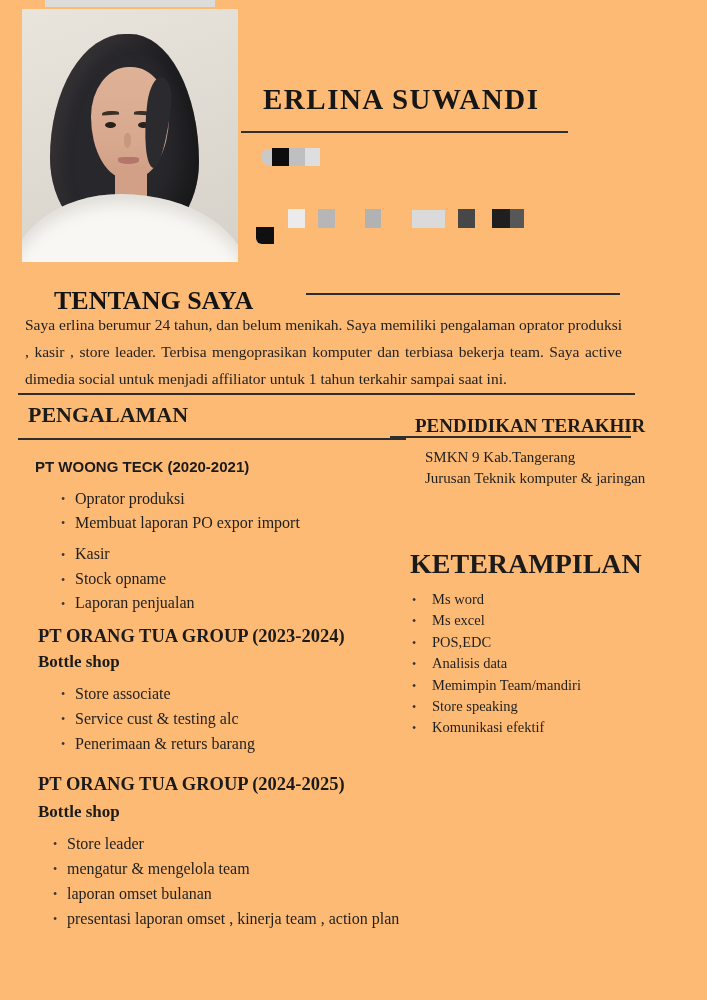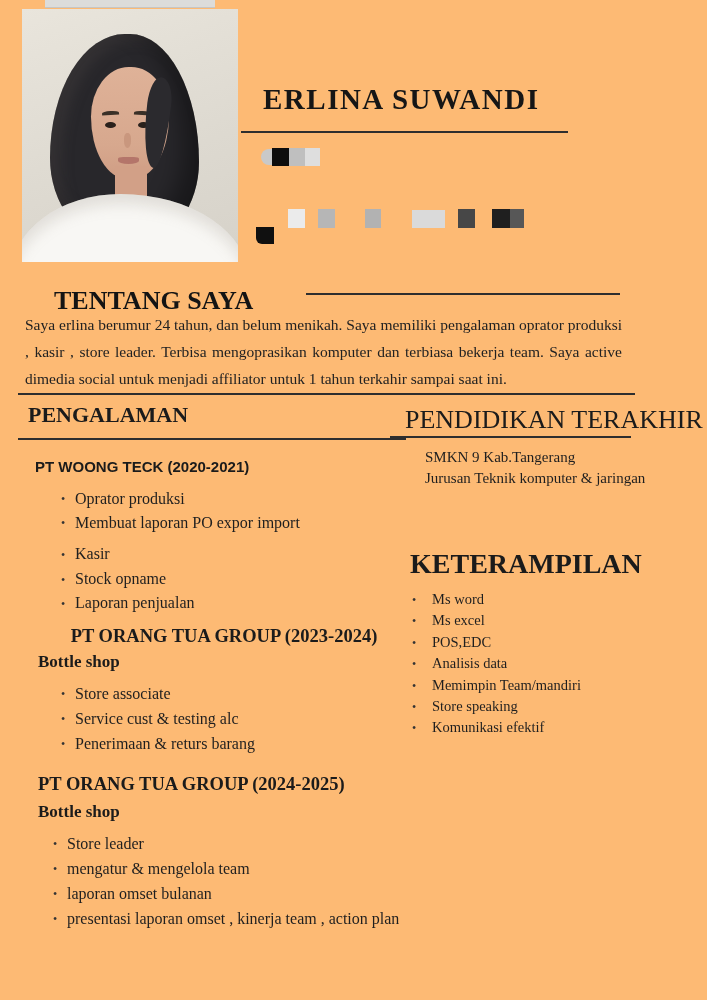--- a/index.html
+++ b/index.html
@@ -40,31 +40,31 @@
   
   .about-title{position:absolute;left:42px;top:274px;margin:12px;font-size:26px;font-weight:bold;color:#141414;white-space:nowrap;}
   .about-rule{left:306px;top:293px;width:314px;}
   .about-text{position:absolute;left:25px;top:311px;width:597px;margin:0;
               font-size:15.5px;line-height:27px;text-align:justify;color:#222;}
   .full-rule{left:18px;top:393px;width:617px;height:2px;}
 
   
   .exp-title{position:absolute;left:28px;top:402px;margin:0;font-size:22px;font-weight:bold;white-space:nowrap;}
   .exp-rule{left:18px;top:438px;width:388px;}
-  .edu-title{position:absolute;left:405px;top:405px;margin:0;font-size:26px;font-weight:normal;white-space:nowrap;}
+  .edu-title{position:absolute;left:405px;top:405px;margin:10px;font-size:19px;font-weight:bold;white-space:nowrap;}
   .edu-rule{left:390px;top:436px;width:241px;}
   .skills-title{position:absolute;left:410px;top:548px;margin:0;font-size:28px;font-weight:bold;white-space:nowrap;}
 
   
   .exp-col{position:absolute;left:28px;top:455px;width:382px;}
   .job-title{margin:0;font-weight:bold;white-space:nowrap;}
   .t-sans{font-family:"Liberation Sans", sans-serif;font-size:15px;line-height:24px;margin-left:7px;}
   .t-serif{font-size:18.5px;line-height:24px;}
   .t2{margin:14px 0 0 2px;}
-  .t3{margin:5px 0 0 10px;text-align:center;}
+  .t3{margin:5px 0 0 10px;}
   .t4{margin:16px 0 0 10px;}
   .job-sub{margin:0 0 0 10px;font-size:17px;line-height:22px;font-weight:bold;}
   .sub3{margin-top:3px;}
   .sub4{margin-top:5px;}
   ul.blist{list-style:none;margin:8px;padding:0 0 0 25px;}
   ul.blist li{position:relative;padding-left:14px;font-size:16px;color:#1f1f1f;white-space:nowrap;}
   ul.blist li::before{content:"\2022";position:absolute;left:0;top:1px;font-size:12px;color:#333;}
   .ul1{margin-top:13px;} .ul1 li{line-height:23.5px;}
   .ul2{margin-top:8px;}  .ul2 li{line-height:24.5px;}
   .ul3{margin-top:5px;}  .ul3 li{line-height:25px;}

